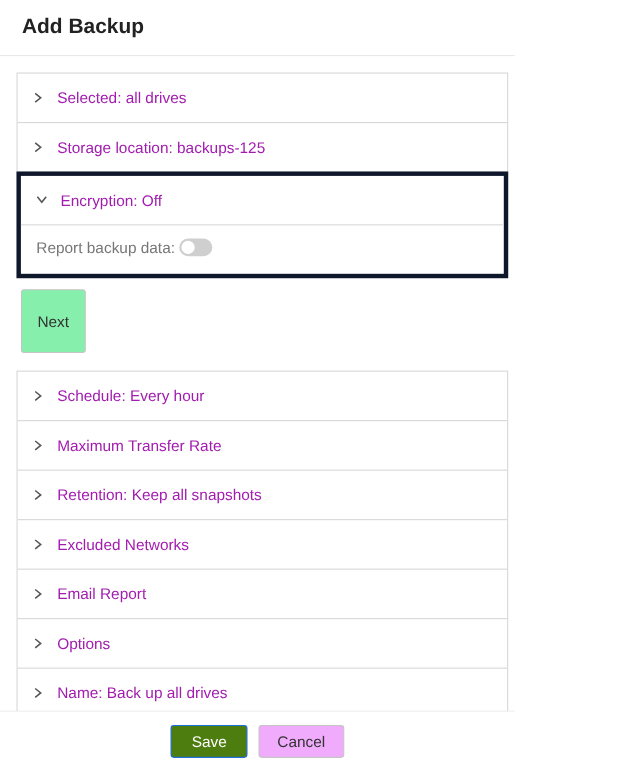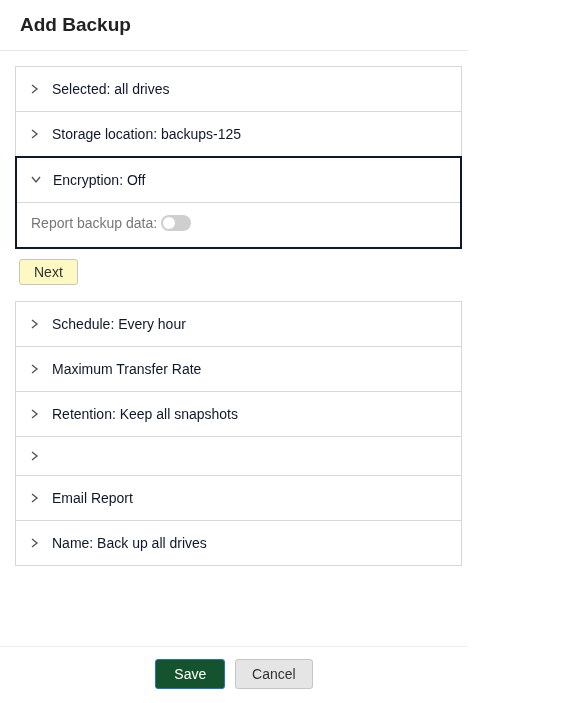--- a/index.html
+++ b/index.html
@@ -36,40 +36,40 @@
   }
   .acc-item {
     border-bottom: 1px solid #d7d7d7;
   }
   .acc-item:last-child { border-bottom: none; text-align: center; }
   .acc-header {
     display: flex;
     align-items: center;
     padding: 14px 12px;
     cursor: pointer;
-    color: #0f172a;
+    color: #a21caf;
   }
   .acc-header .chev {
     width: 14px;
     flex-shrink: 0;
     display: flex;
     align-items: center;
     justify-content: center;
     margin-right: 10px;
   }
   .acc-header .chev svg { width: 10px; height: 10px; }
   .acc-header .lbl { font-size: 14px; }
   .acc-panel {
     padding: 12px 14px 16px 14px;
     color: #777;
     display: flex;
     align-items: center;
   }
   .highlight-group {
-    border: 2px solid #0f172a;
+    border: 4px solid #0f172a;
     margin: -1px -1px;
     text-align: center;
   }
   .toggle {
     position: relative;
     width: 30px;
     height: 16px;
     background: #cfcfcf;
     border-radius: 10px;
     margin-left: 4px;
@@ -83,46 +83,46 @@
     width: 12px;
     height: 12px;
     background: #fff;
     border-radius: 50%;
   }
   .next-row {
     padding: 10px 4px 16px 4px;
   }
   .btn {
     display: inline-block;
-    padding: 4px 14px;
+    padding: 20px 14px;
     font-size: 14px;
     border: 1px solid #c5c5c5;
-    background: #fef9c3;
+    background: #86efac;
     border-radius: 3px;
     cursor: pointer;
     color: #333;
   }
   .footer {
     padding: 12px 0 14px 0;
     text-align: center;
     border-top: 1px solid #eee;
   }
   .btn-primary {
-    background: #14532d;
+    background: #4d7c0f;
     border: 1px solid #1f6fd6;
     color: #fff;
     padding: 6px 18px;
     font-size: 14px;
     border-radius: 3px;
     cursor: pointer;
     margin-right: 6px;
     text-align: right;
   }
   .btn-secondary {
-    background: #e5e5e5;
+    background: #f0abfc;
     border: 1px solid #c5c5c5;
     color: #333;
     padding: 6px 16px;
     font-size: 14px;
     border-radius: 3px;
     cursor: pointer;
   }
   
   .body::-webkit-scrollbar { width: 14px; }
   .body::-webkit-scrollbar-track { background: #f1f1f1; }
@@ -222,34 +222,45 @@
         </div>
       </div>
 
       <div class="acc-item">
         <div class="acc-header">
           <span class="chev">
             <svg viewBox="0 0 10 10">
                 <path d="M2 1 L7 5 L2 9" fill="none" stroke="#555" stroke-width="1.4"></path>
               </svg>
           </span>
+          <span class="lbl">Excluded Networks</span>
         </div>
       </div>
 
       <div class="acc-item">
         <div class="acc-header">
           <span class="chev">
             <svg viewBox="0 0 10 10">
                 <path d="M2 1 L7 5 L2 9" fill="none" stroke="#555" stroke-width="1.4"></path>
               </svg>
           </span>
           <span class="lbl">Email Report</span>
         </div>
       </div>
 
+      <div class="acc-item">
+        <div class="acc-header">
+          <span class="chev">
+            <svg viewBox="0 0 10 10">
+                <path d="M2 1 L7 5 L2 9" fill="none" stroke="#555" stroke-width="1.4"></path>
+              </svg>
+          </span>
+          <span class="lbl">Options</span>
+        </div>
+      </div>
 
       <div class="acc-item">
         <div class="acc-header">
           <span class="chev">
             <svg viewBox="0 0 10 10">
                 <path d="M2 1 L7 5 L2 9" fill="none" stroke="#555" stroke-width="1.4"></path>
               </svg>
           </span>
           <span class="lbl">Name: Back up all drives</span>
         </div>

